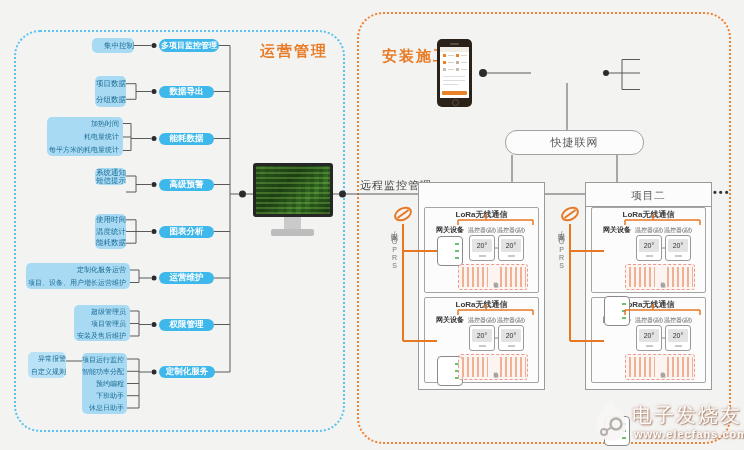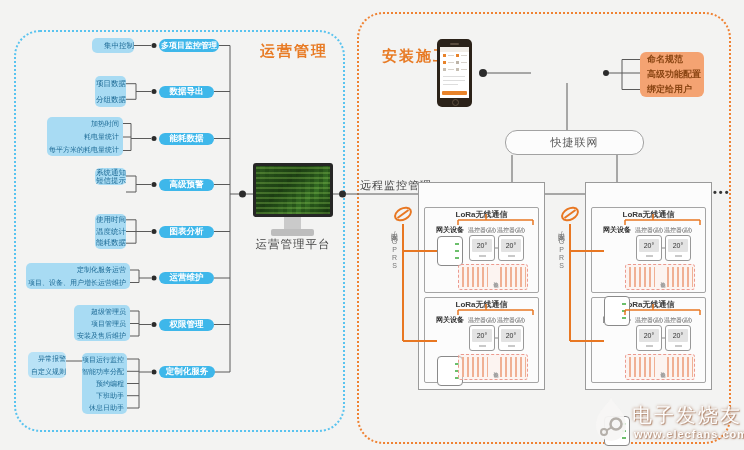--- a/index.html
+++ b/index.html
@@ -148,21 +148,20 @@
 
   <div class="abs z2" style="left:253px;top:163px;width:80px;height:54px;background:#262626;border-radius:3px;padding:3px">
     <div style="width:100%;height:100%;
       background:
         repeating-linear-gradient(0deg, rgba(150,210,90,.30) 0 2px, rgba(0,0,0,0) 2px 5px),
         repeating-linear-gradient(90deg, rgba(30,70,20,.55) 0 4px, rgba(0,0,0,0) 4px 9px),
         linear-gradient(135deg,#2e5c1e 0%,#1b3b12 40%,#356f24 70%,#122d0c 100%);"></div>
   </div>
   <i class="abs z2" style="left:284px;top:216.5px;width:17px;height:13px;background:#cacaca"></i>
   <i class="abs z2" style="left:271px;top:229px;width:43px;height:7px;background:#bdbdbd;border-radius:2px"></i>
-  <span class="abs slabel" style="left:246px;top:237px;width:94px;text-align:center;font-size:11.5px;letter-spacing:1px">运营管理平台</span>
 
   <span class="abs otitle" style="left:382px;top:47px;width:72px">安装施工</span>
 
   <div class="abs z2" style="left:437px;top:39px;width:35px;height:68px;background:#2b2219;border-radius:5px"></div>
   <i class="abs z2" style="left:450px;top:42.5px;width:9px;height:2px;background:#5a4c3e;border-radius:1px"></i>
   <div class="abs z2" style="left:440px;top:46.5px;width:29px;height:51px;background:#fff;position:absolute;overflow:hidden">
     <i class="abs" style="left:0;top:0;width:29px;height:5px;background:#f1ede7"></i>
     <i class="abs" style="left:3px;top:7px;width:3px;height:3px;background:#e8832a"></i>
     <i class="abs" style="left:16px;top:7px;width:3px;height:3px;background:#e8832a"></i>
     <i class="abs" style="left:8px;top:8px;width:6px;height:1px;background:#d8d3cc"></i>
@@ -175,25 +174,20 @@
     <i class="abs" style="left:16px;top:21px;width:3px;height:3px;background:#c6beb2"></i>
     <i class="abs" style="left:8px;top:22px;width:6px;height:1px;background:#d8d3cc"></i>
     <i class="abs" style="left:21px;top:22px;width:6px;height:1px;background:#d8d3cc"></i>
     <i class="abs" style="left:3px;top:29px;width:22px;height:1px;background:#ddd"></i>
     <i class="abs" style="left:3px;top:33px;width:22px;height:1px;background:#ddd"></i>
     <i class="abs" style="left:3px;top:37px;width:15px;height:1px;background:#ddd"></i>
     <i class="abs" style="left:2px;top:44px;width:25px;height:4px;background:#e8832a;border-radius:1px"></i>
   </div>
   <i class="abs z2" style="left:451.5px;top:99px;width:7px;height:7px;border:1.5px solid #5f5040;border-radius:50%"></i>
 
-  <div class="abs obox" style="left:640px;top:52px;width:64px;height:45px;font-size:9px;display:flex;flex-direction:column;justify-content:space-around;padding-left:7px">
-    <span>命名规范</span>
-    <span>高级功能配置</span>
-    <span>绑定给用户</span>
-  </div>
   <div class="abs gbox" style="left:505px;top:130px;width:139px;height:25px;border-radius:12px;text-align:center;line-height:23px;font-size:11px;color:#555;letter-spacing:1px">
     <span>快捷联网</span>
   </div>
   <span class="abs slabel" style="left:360px;top:178px;font-size:11px;letter-spacing:1px">远程监控管理</span>
   <span class="abs" style="left:713px;top:186px;font-size:11px;font-weight:bold;color:#333;letter-spacing:2px;z-index:2">•••</span>
 
   <div class="abs proj" style="left:418px;top:182px;width:127px;height:208px"></div>
 
   <div class="abs sub" style="left:424px;top:207px;width:115px;height:86px"></div>
   <span class="abs z2" style="left:424px;top:209px;width:115px;text-align:center;font-size:8px;font-weight:bold;color:#3a3a3a">LoRa无线通信</span>
@@ -245,20 +239,23 @@
 
   <svg class="abs z2" style="left:391px;top:203px" width="24" height="22" viewBox="0 0 24 22">
     <g fill="none" stroke="#e87722" stroke-width="2">
       <ellipse cx="12" cy="11" rx="8.5" ry="5.5" transform="rotate(-28 12 11)"></ellipse>
       <path d="M6.5 15 L17.5 7"></path>
     </g>
   </svg>
   <span class="abs vtext" style="left:386px;top:227px;width:13px;height:90px;font-size:7px;color:#777;letter-spacing:1px">以太网/GPRS</span>
 
   <div class="abs proj" style="left:585px;top:182px;width:127px;height:208px"></div>
+  <div class="abs ptitle" style="left:585px;top:182px;width:127px;height:25px">
+    <span>项目二</span>
+  </div>
 
   <div class="abs sub" style="left:591px;top:207px;width:115px;height:86px"></div>
   <span class="abs z2" style="left:591px;top:209px;width:115px;text-align:center;font-size:8px;font-weight:bold;color:#3a3a3a">LoRa无线通信</span>
   <span class="abs z2" style="left:600px;top:225px;width:34px;text-align:center;font-size:7px;font-weight:bold;color:#333">网关设备</span>
   <div class="abs gw" style="left:604px;top:236px;width:26px;height:30px">
     <i class="abs" style="right:3px;top:6px;width:4px;height:2px;background:#6cbf6c"></i>
     <i class="abs" style="right:3px;top:13px;width:4px;height:2px;background:#6cbf6c"></i>
     <i class="abs" style="right:3px;top:20px;width:4px;height:2px;background:#6cbf6c"></i>
   </div>
   <span class="abs z2" style="left:633px;top:226px;width:32px;text-align:center;font-size:6px;color:#555">温控器(副)</span>

